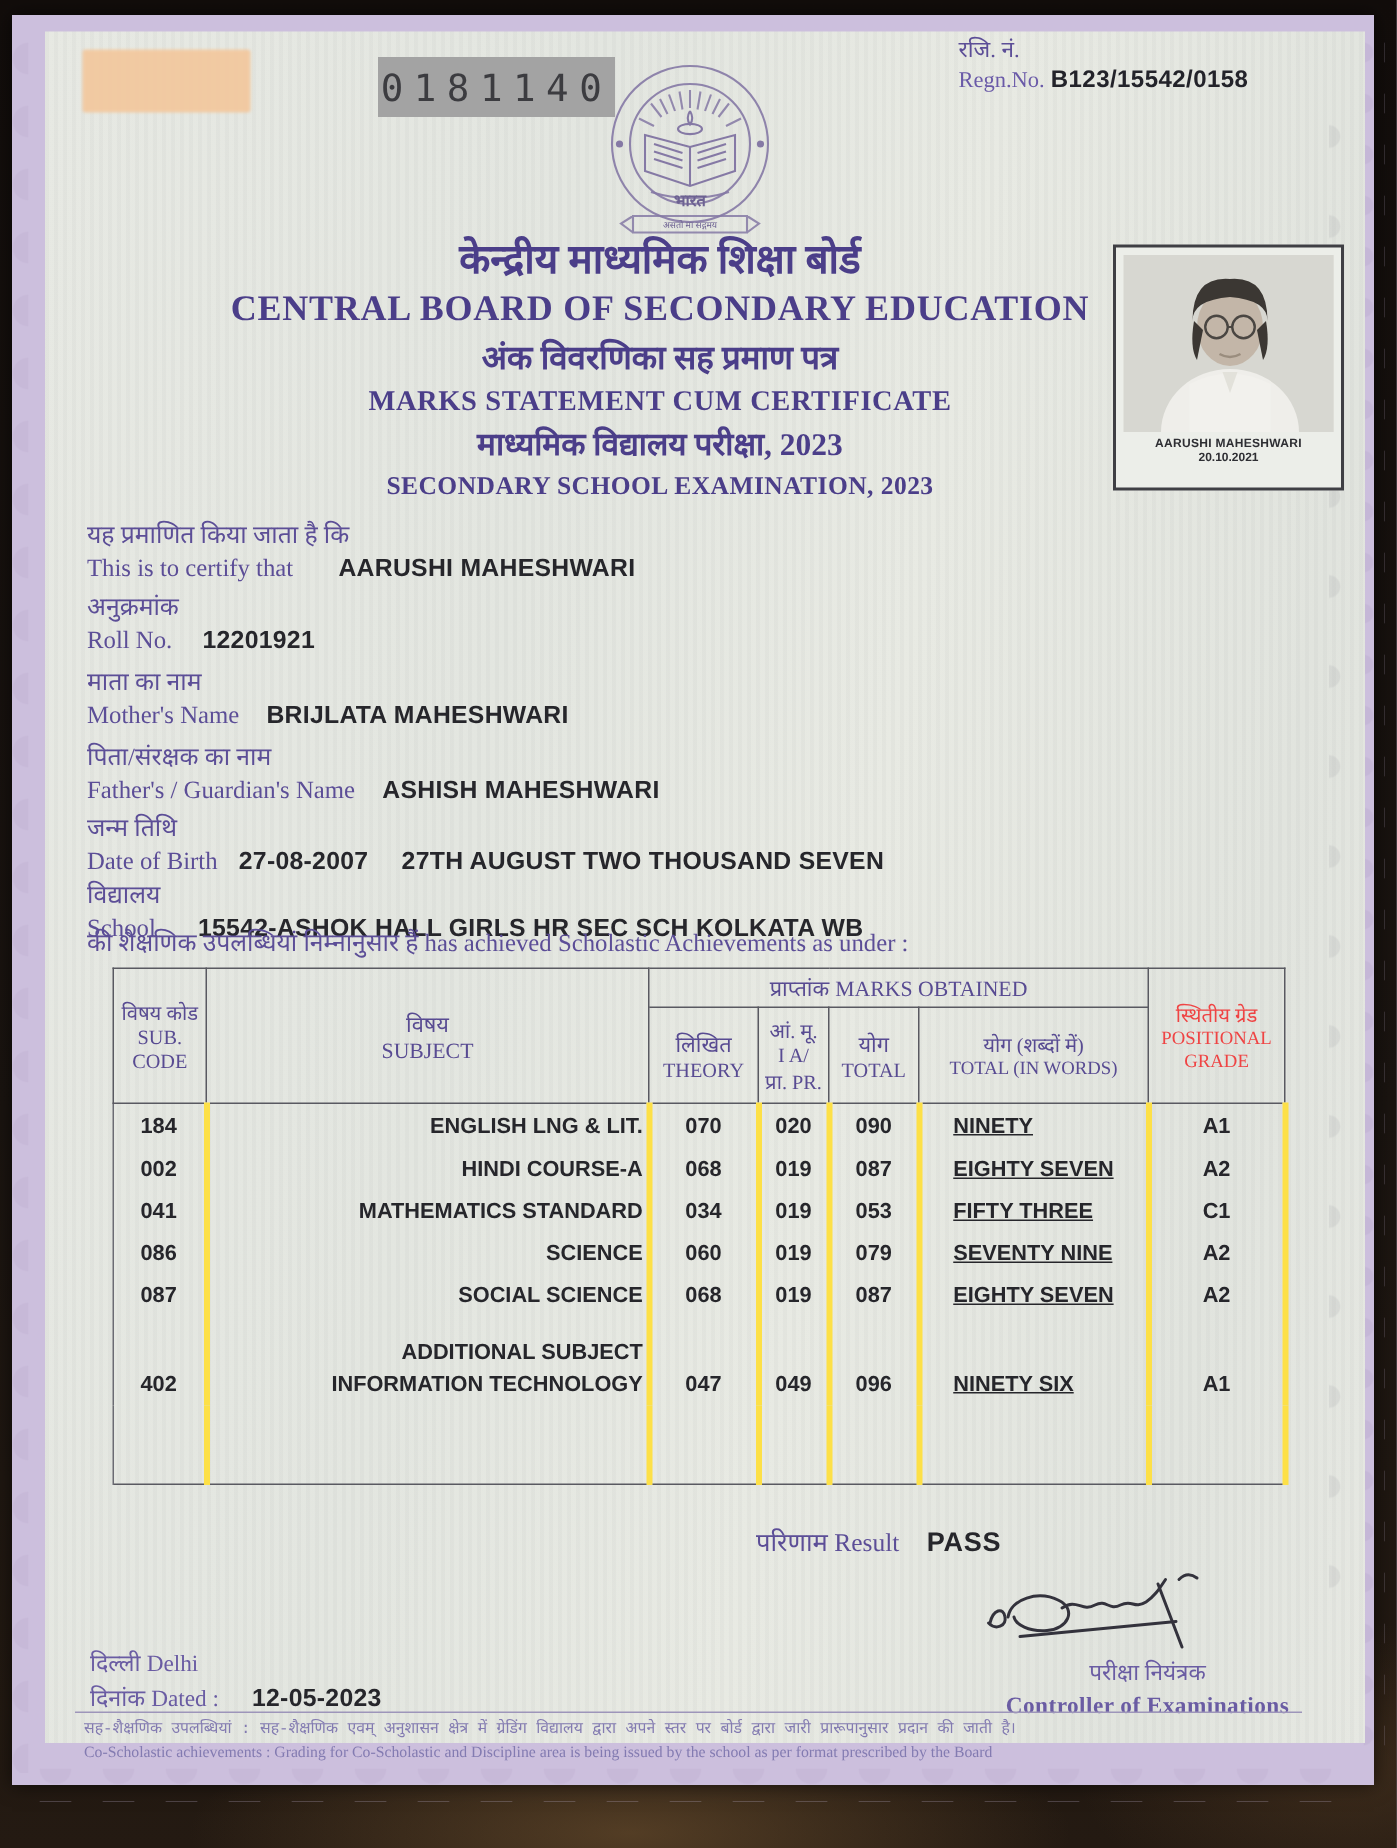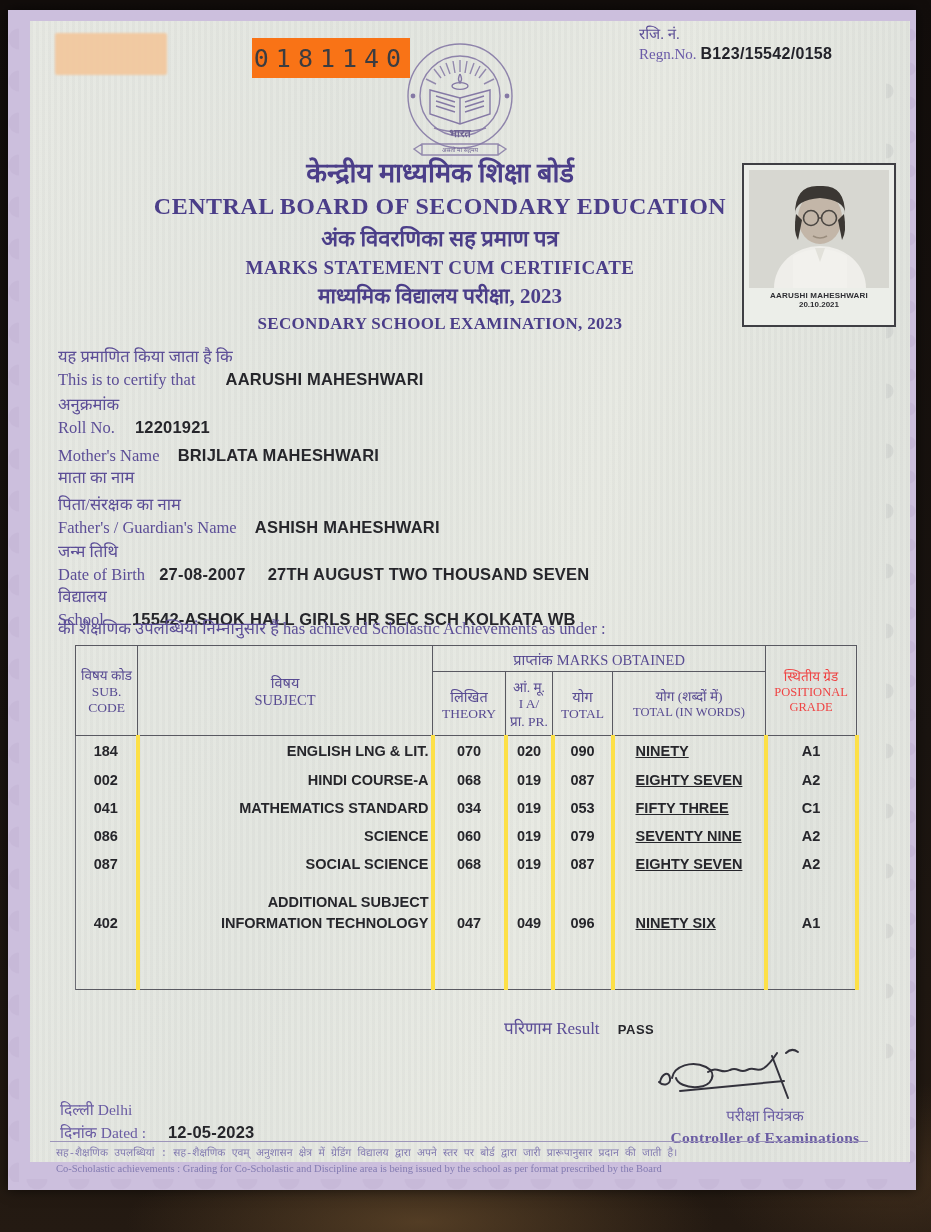--- a/index.html
+++ b/index.html
@@ -27,21 +27,21 @@
       repeating-linear-gradient(90deg, rgba(120,120,130,.04) 0 3px, rgba(255,255,255,.03) 3px 6px),
       linear-gradient(100deg,#e6e8e2 0%,#e2e5df 35%,#e7e9e2 60%,#e0e3dd 85%,#e5e7e1 100%);
     }
   
   .paper::after{content:"";position:absolute;right:8px;top:40px;bottom:60px;width:16px;
     background-image:radial-gradient(circle at 0% 50%, rgba(160,160,165,.18) 7px, rgba(0,0,0,0) 8px);
     background-size:16px 60px;background-repeat:repeat-y;}
   .abs{position:absolute;}
   
   .redact{left:49px;top:25px;width:112px;height:42px;background:#f3c79c;filter:blur(1px);opacity:.9;border-radius:2px;}
-  .serial-box{left:246px;top:30px;width:158px;height:40px;background:#f97316;
+  .serial-box{left:246px;top:30px;width:158px;height:40px;background:#a3a3a3;
     display:flex;align-items:center;justify-content:center;
     font-family:"DejaVu Sans Mono",monospace;font-size:25px;color:#3c3c40;letter-spacing:7px;}
   .regn{left:633px;top:16px;width:262px;line-height:20px;}
   .regn .hi{font-size:15px;color:#5c4e97;}
   .regn .en{font-size:15px;color:#6a5aa8;}
   .regn .val{font-family:"Liberation Sans",sans-serif;font-weight:bold;font-size:16px;color:#23232a;letter-spacing:.3px;}
   
   .logo{left:382px;top:30px;width:144px;height:126px;}
   
   .titles{left:104px;top:148px;width:660px;text-align:center;color:#4b3e89;}
@@ -73,21 +73,21 @@
   td{border-left:1px solid #6b6b73;border-right:4px solid #fde047;padding:0 2px;}
   tbody td{border-top:none;border-bottom:none;}
   .th-line{display:block;text-align:center;}
   .fs14{font-size:14.5px;} .fs13{font-size:13.5px;} .fs12{font-size:12.5px;}
   .grade-h{color:#ef4444;}
   .cell{font-family:"Liberation Sans",sans-serif;font-weight:bold;font-size:14.5px;color:#26262b;}
   .tc{text-align:center;} .tl{text-align:right;padding-left:18px;}
   .words-cell{padding-left:21px;text-decoration:underline;}
   
   .result{left:498px;top:1008px;font-size:17px;color:#5c4e97;}
-  .result .val{font-size:13px;margin-left:14px;letter-spacing:.5px;}
+  .result .val{font-size:18px;margin-left:14px;letter-spacing:.5px;}
   
   .issue{left:54px;top:1090px;line-height:23px;}
   .issue .lbl2{font-size:15.5px;color:#6a5ca3;}
   .issue .val{margin-left:18px;}
   .signature{left:640px;top:1036px;width:190px;height:62px;}
   .signatory{left:628px;top:1098px;width:262px;text-align:center;color:#6a5ca3;line-height:21px;}
   .signatory .s1{font-size:15px;}
   .signatory .s2{font-size:15.5px;font-weight:bold;letter-spacing:.3px;}
   .footer-rule{left:44px;top:1133px;width:818px;height:0;border-top:1px solid #9d95ba;}
   .notes{left:50px;top:1138px;width:820px;color:#837bb1;line-height:15px;}
@@ -190,23 +190,23 @@
     <div class="lbl">यह प्रमाणित किया जाता है कि</div>
     <div class="lbl"><span>This is to certify that</span>
       <span class="val" style="margin-left:26px">AARUSHI MAHESHWARI</span></div>
   </div>
   <div class="abs info" style="top:386px">
     <div class="lbl">अनुक्रमांक</div>
     <div class="lbl"><span>Roll No.</span>
       <span class="val" style="margin-left:16px">12201921</span></div>
   </div>
   <div class="abs info" style="top:436px">
+    <div class="lbl">माता का नाम</div>
     <div class="lbl"><span>Mother's Name</span>
       <span class="val" style="margin-left:14px">BRIJLATA MAHESHWARI</span></div>
-    <div class="lbl">माता का नाम</div>
   </div>
   <div class="abs info" style="top:486px">
     <div class="lbl">पिता/संरक्षक का नाम</div>
     <div class="lbl"><span>Father's / Guardian's Name</span>
       <span class="val" style="margin-left:14px">ASHISH MAHESHWARI</span></div>
   </div>
   <div class="abs info" style="top:533px">
     <div class="lbl">जन्म तिथि</div>
     <div class="lbl"><span>Date of Birth</span>
       <span class="val" style="margin-left:10px">27-08-2007</span>

